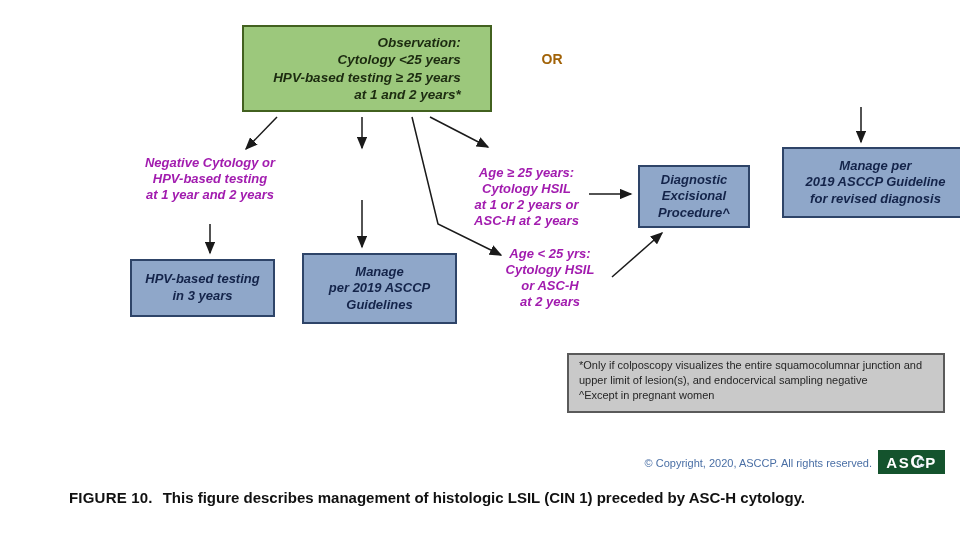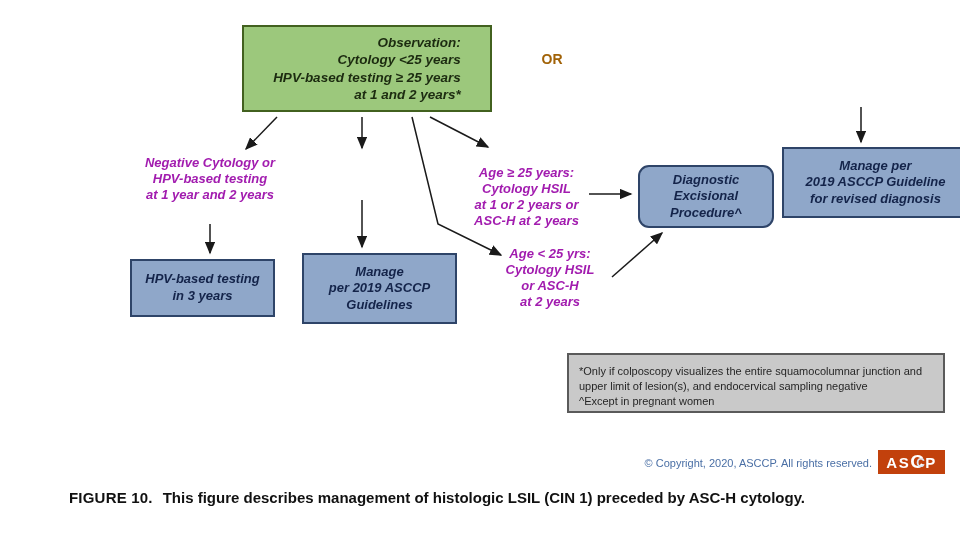--- a/index.html
+++ b/index.html
@@ -16,30 +16,30 @@
   .blue{background:#8fa7c9;border:2px solid #2e4468;color:#14244a;}
   .flabel{
     position:absolute;text-align:center;white-space:pre-line;
     font-style:italic;font-weight:bold;font-size:13px;line-height:1.24;color:#a21caf;
   }
   #or-label{position:absolute;left:530px;top:51px;width:44px;text-align:center;
     font-weight:bold;font-size:14px;color:#a16207;}
   #arrow-layer{position:absolute;left:0;top:0;pointer-events:none;}
   #footnote-box{
     position:absolute;left:567px;top:353px;width:378px;height:60px;box-sizing:border-box;
-    background:#c9c9c9;border:2px solid #5a5a5a;padding:9px 10px;
+    background:#c9c9c9;border:2px solid #5a5a5a;padding:3px 10px;
     font-size:11px;line-height:1.35;color:#262626;white-space:pre-line;
   }
   #copyright-line{
     position:absolute;left:630px;top:457px;width:242px;text-align:right;
     font-size:11px;color:#4a6fa5;
   }
   #asccp-logo{
     position:absolute;left:878px;top:450px;width:67px;height:24px;
-    background:#c2410c;display:flex;align-items:center;justify-content:center;
+    background:#14532d;display:flex;align-items:center;justify-content:center;
     color:#ffffff;font-weight:bold;overflow:visible;
   }
   #asccp-logo .lg{font-size:15px;letter-spacing:1.5px;}
   #logo-c-wrap{position:relative;width:15px;height:24px;}
   #logo-c-outer{position:absolute;left:0;top:0;font-size:19px;line-height:24px;color:#ffffff;}
   #logo-c-inner{position:absolute;left:6px;top:7px;font-size:12px;line-height:12px;color:#dce6f2;}
   #caption{
     position:absolute;left:37px;top:489px;width:880px;
     font-size:15px;color:#111111;font-weight:bold;margin-left:32px;
   }
@@ -55,21 +55,21 @@
 HPV-based testing ≥ 25 years
 at 1 and 2 years*</div>
 
   <div id="or-label">OR</div>
 
 
   <div class="node blue" style="left:782px;top:147px;width:187px;height:71px;">Manage per
 2019 ASCCP Guideline
 for revised diagnosis</div>
 
-  <div class="node blue" style="left:638px;top:165px;width:136px;height:63px;border-radius:11px;">Diagnostic
+  <div class="node blue" style="left:638px;top:165px;width:112px;height:63px;">Diagnostic
 Excisional
 Procedure^</div>
 
   <div class="node blue" style="left:130px;top:259px;width:145px;height:58px;">HPV-based testing
 in 3 years</div>
 
   <div class="node blue" style="left:302px;top:253px;width:155px;height:71px;">Manage
 per 2019 ASCCP
 Guidelines</div>
 

